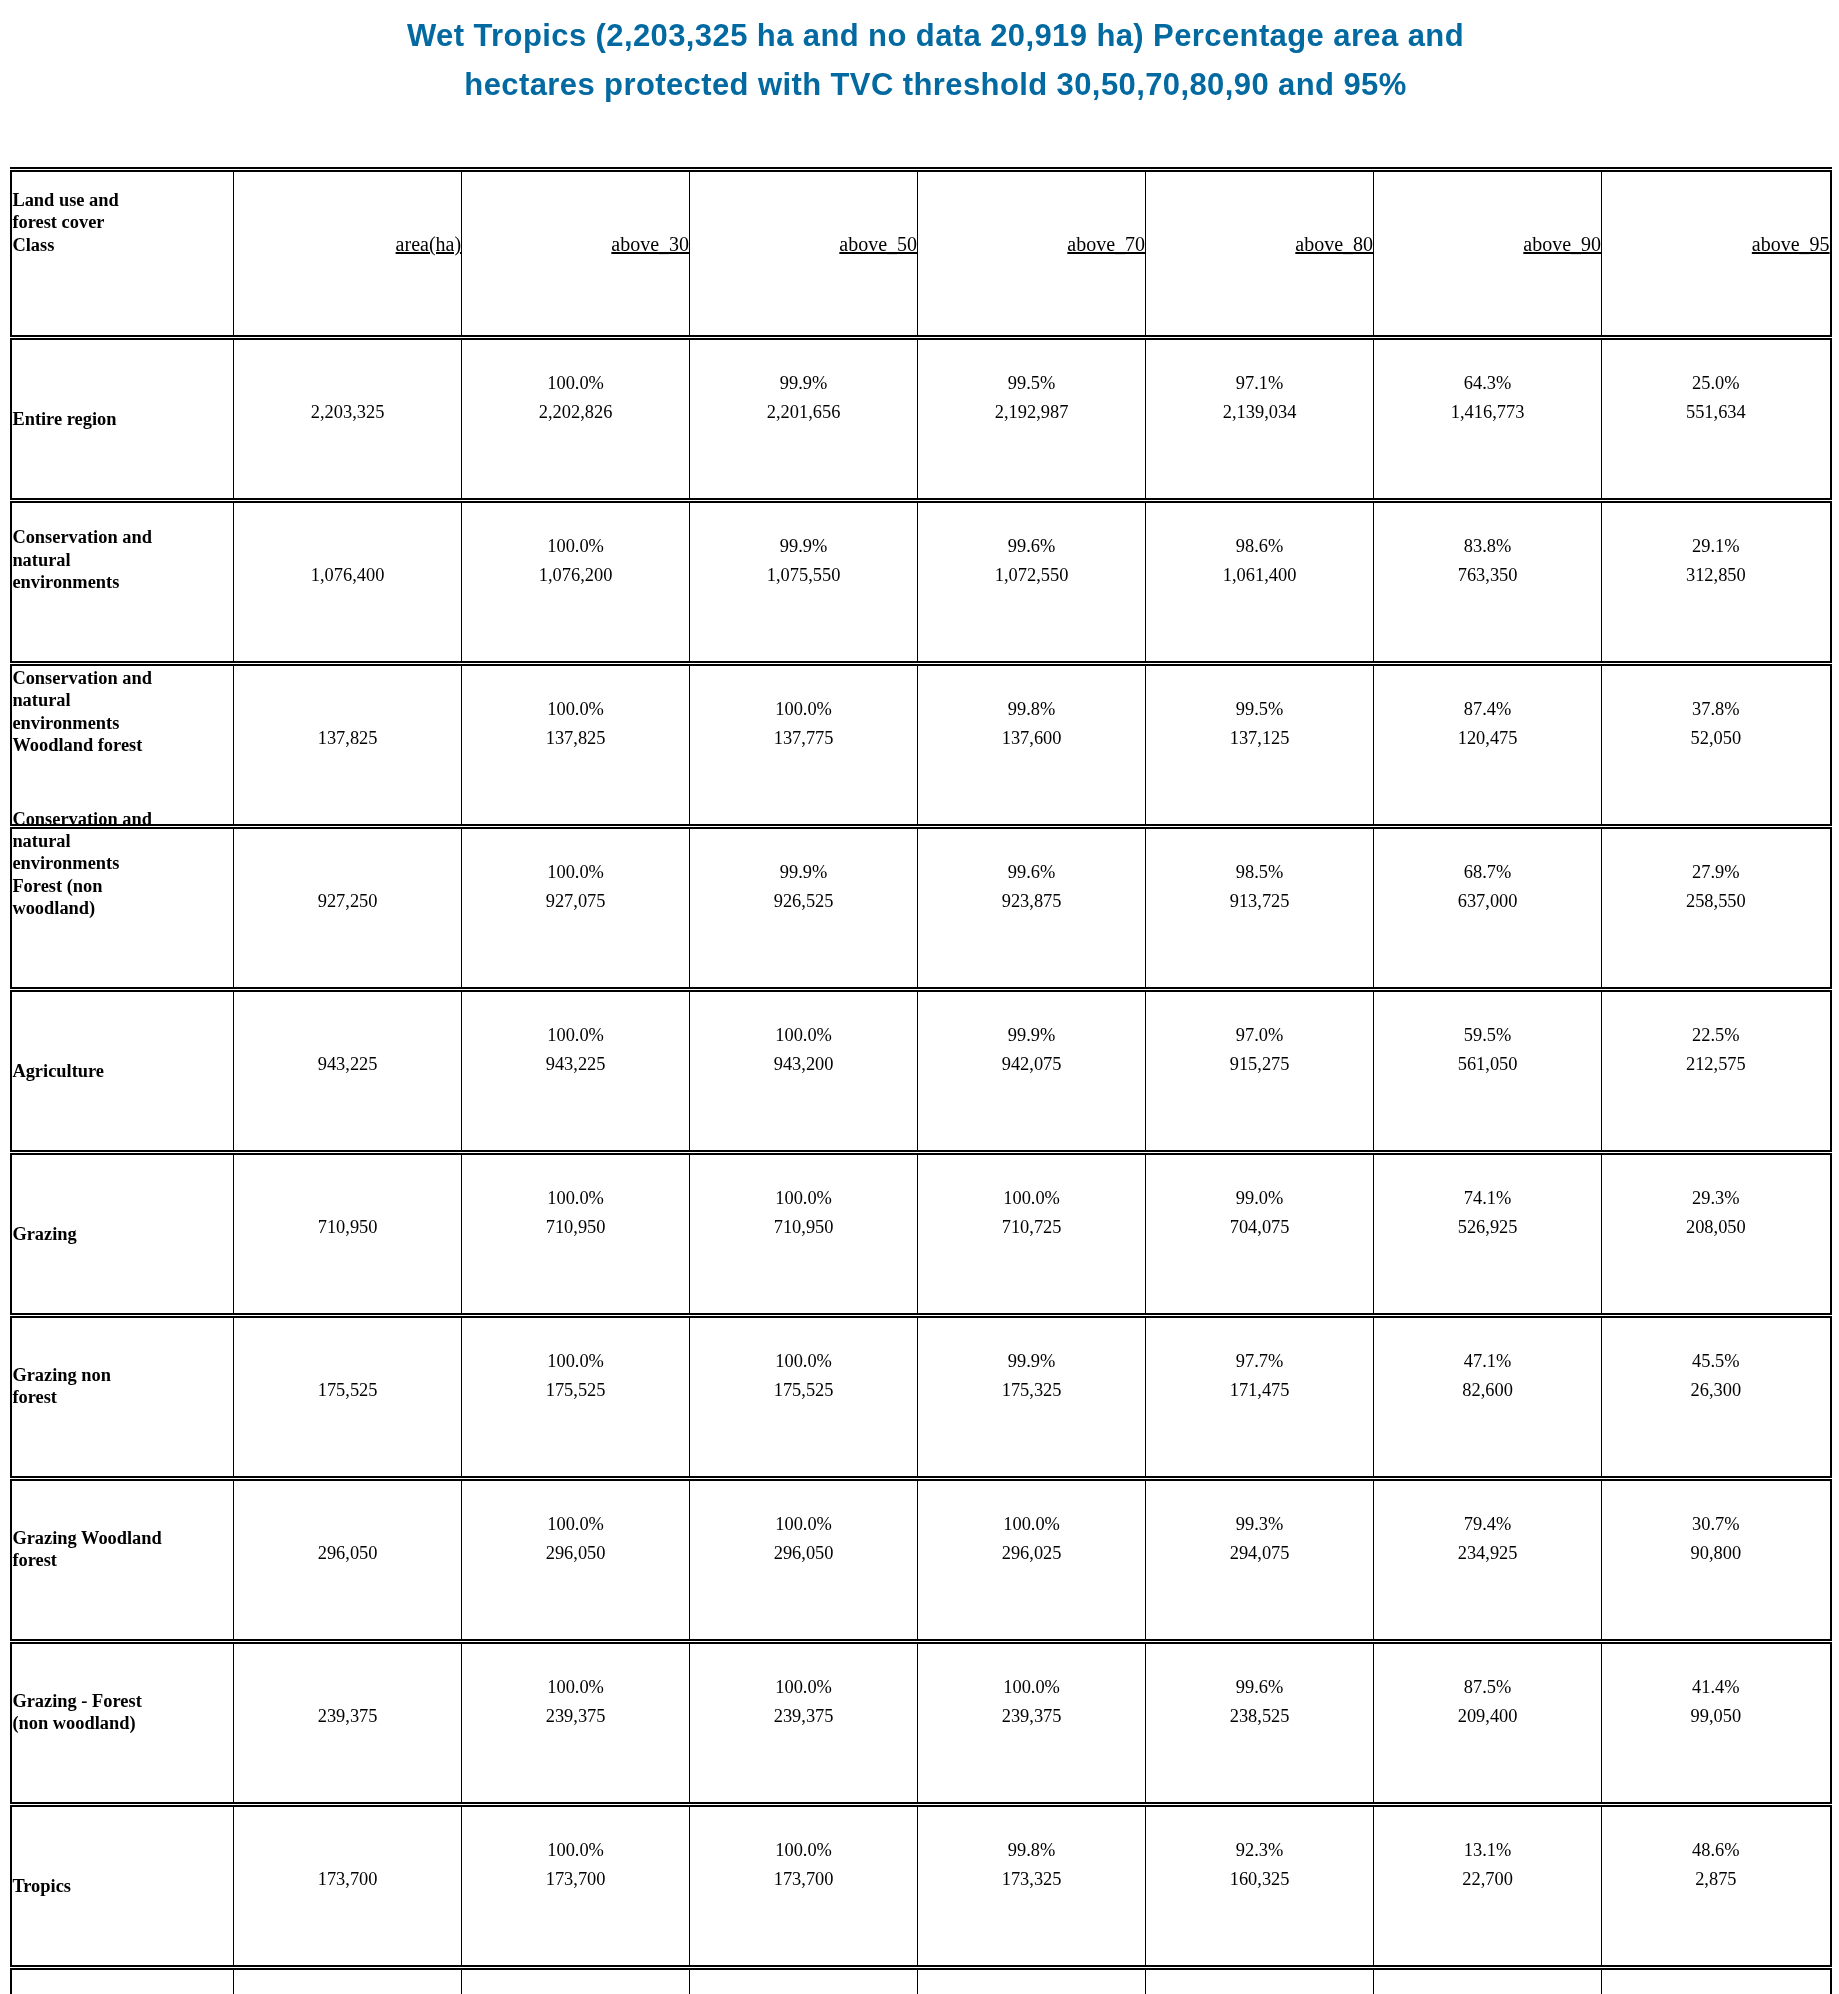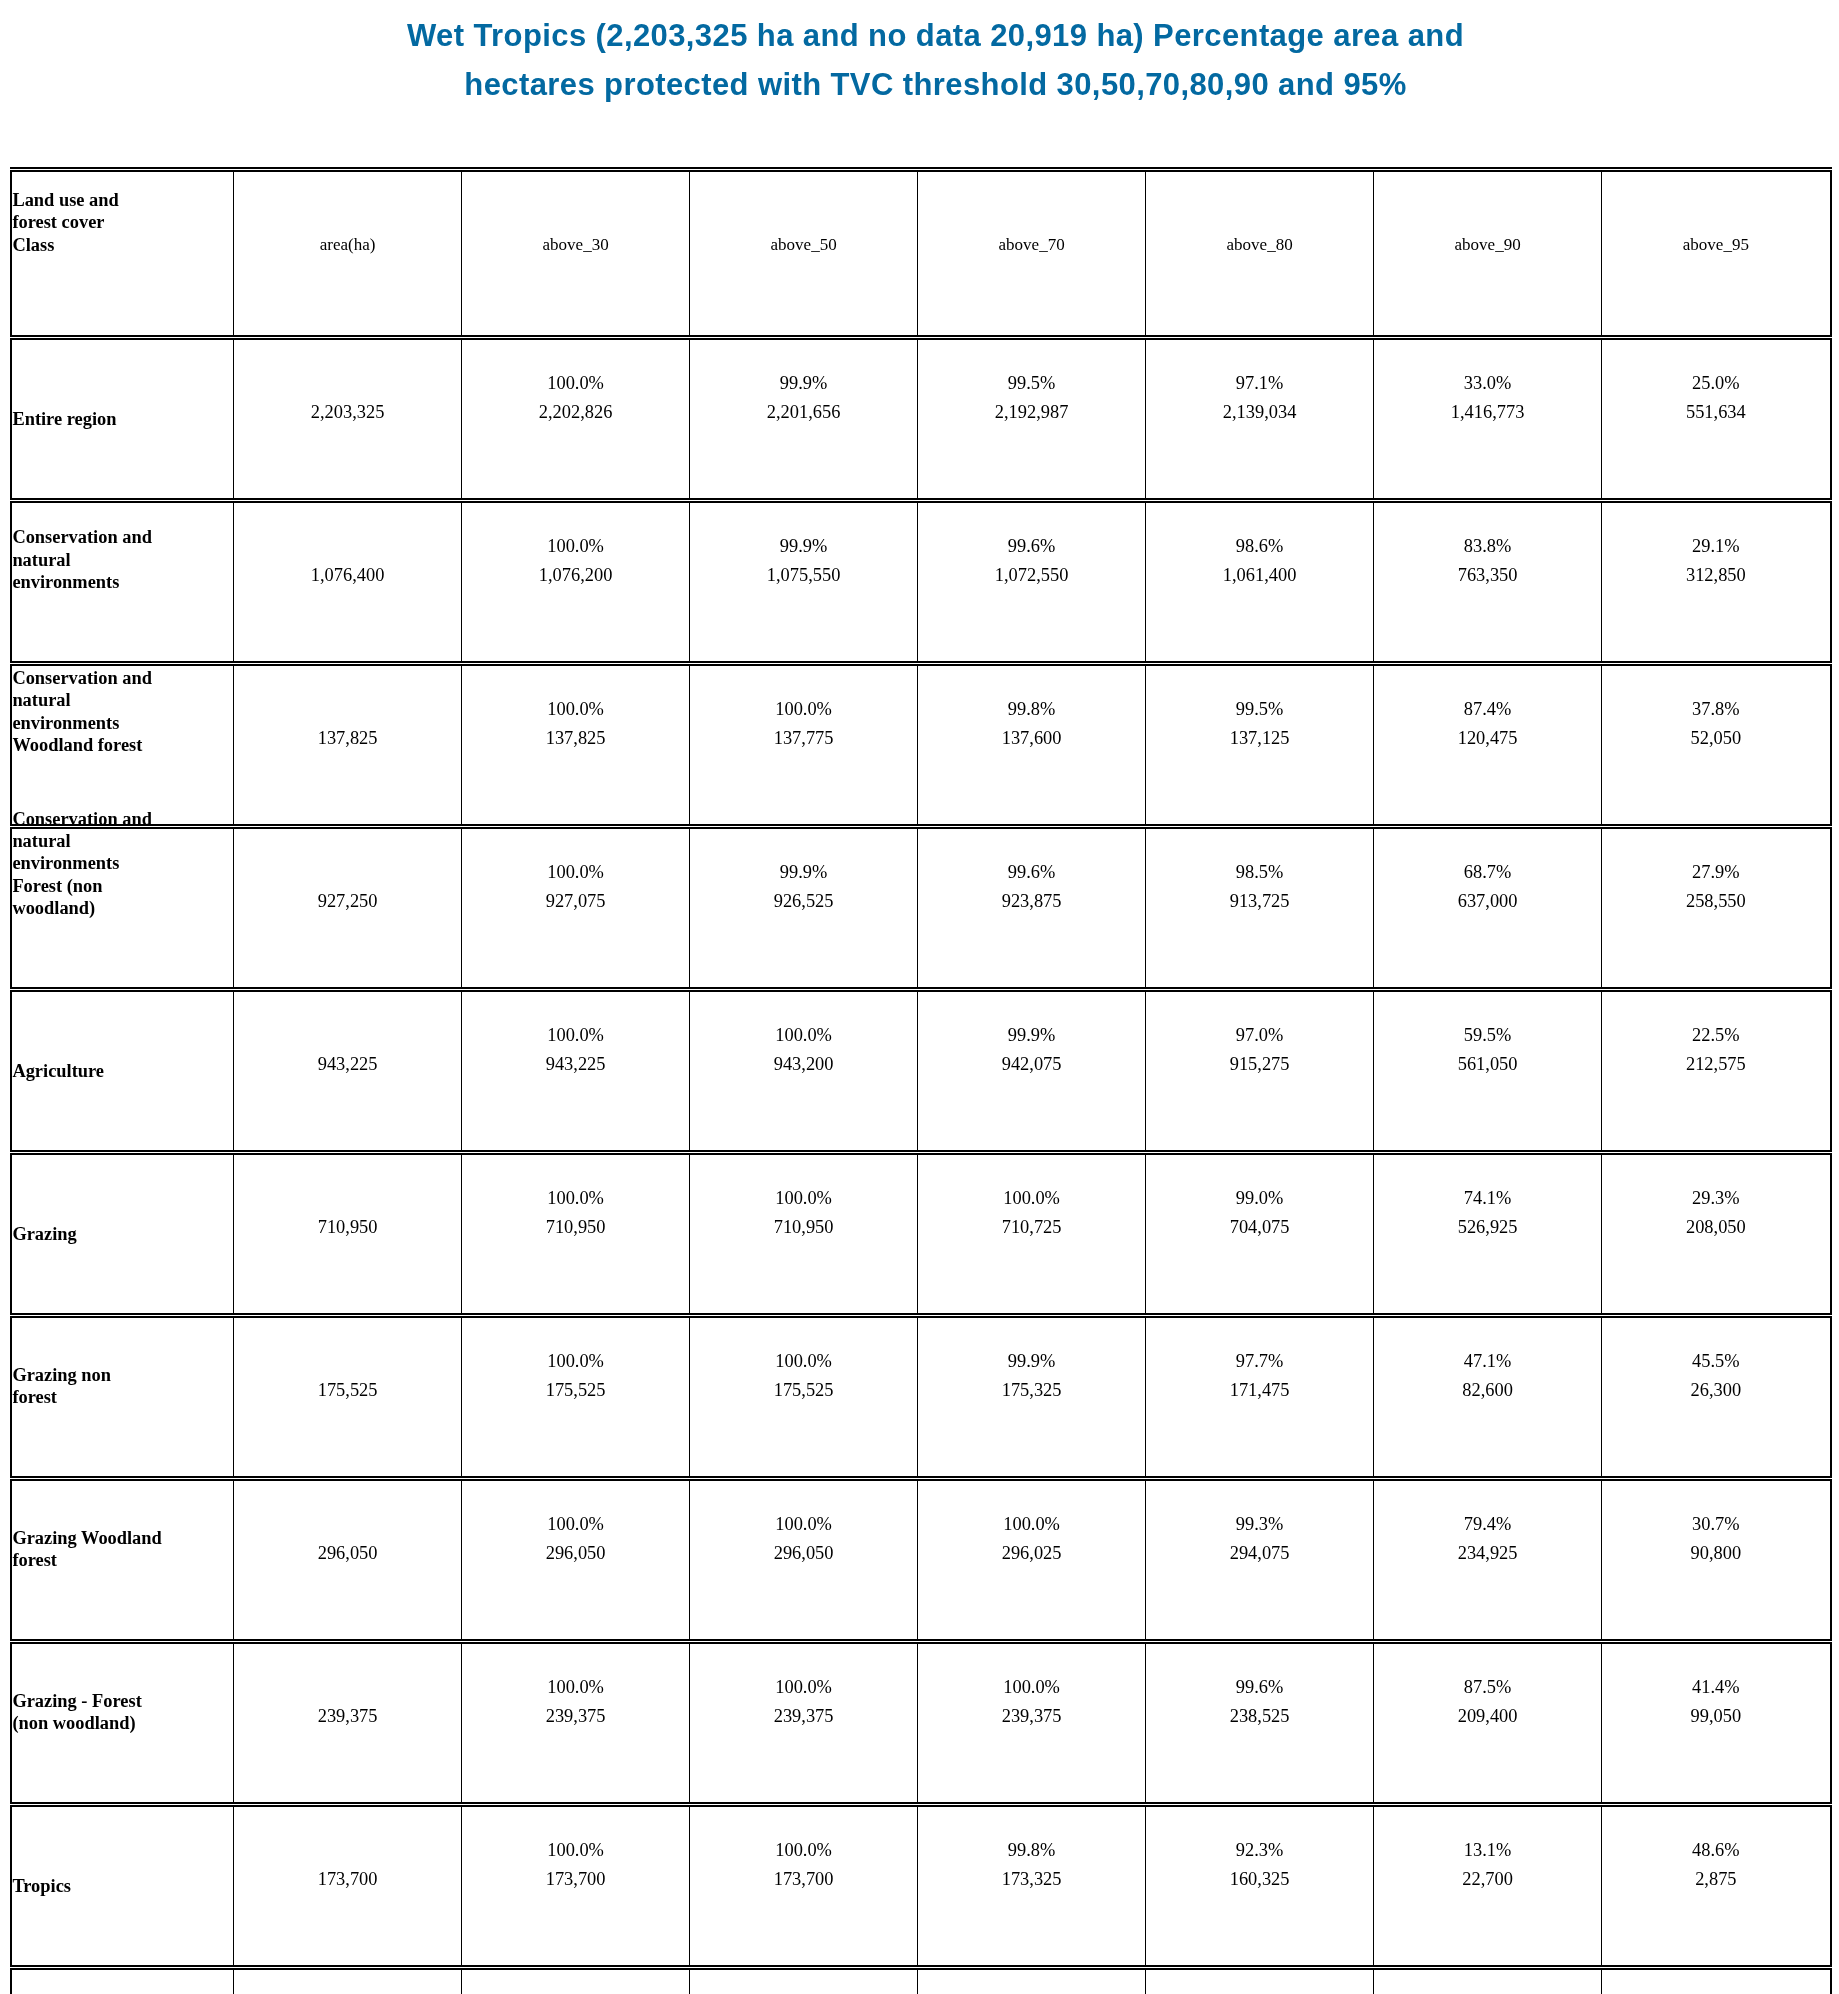--- a/index.html
+++ b/index.html
@@ -29,21 +29,21 @@
   table.data tbody tr { height:163px; }
 
   .lbl {
     position:absolute; left:0.8px; right:0.8px; bottom:calc(50% - 11.2px);
     text-align:left; font-weight:bold; font-size:18.4px; line-height:22.3px;
     white-space:pre-line; z-index:2;
   }
   thead .hdr-class .lbl { bottom:calc(50% - 2.4px); }
   .hdr-num {
     position:absolute; left:0; right:0; bottom:calc(50% - 5.6px);
-    text-align:center; font-size:17px; line-height:29px; font-weight:normal;
+    text-align:right; font-size:20px; line-height:29px; font-weight:normal;text-decoration:underline;
   }
   .num {
     position:absolute; left:0; right:0; bottom:calc(50% - 8.4px);
     text-align:center; font-size:18.4px; line-height:29px;
   }
   .num span { display:block; }
 </style>
 </head>
 <body>
 
@@ -122,21 +122,21 @@
             </span>
       </td>
       <td>
         <span class="num">
               <span class="pct">97.1%</span>
               <span class="ha">2,139,034</span>
             </span>
       </td>
       <td>
         <span class="num">
-              <span class="pct">33.0%</span>
+              <span class="pct">64.3%</span>
               <span class="ha">1,416,773</span>
             </span>
       </td>
       <td>
         <span class="num">
               <span class="pct">25.0%</span>
               <span class="ha">551,634</span>
             </span>
       </td>
     </tr>

